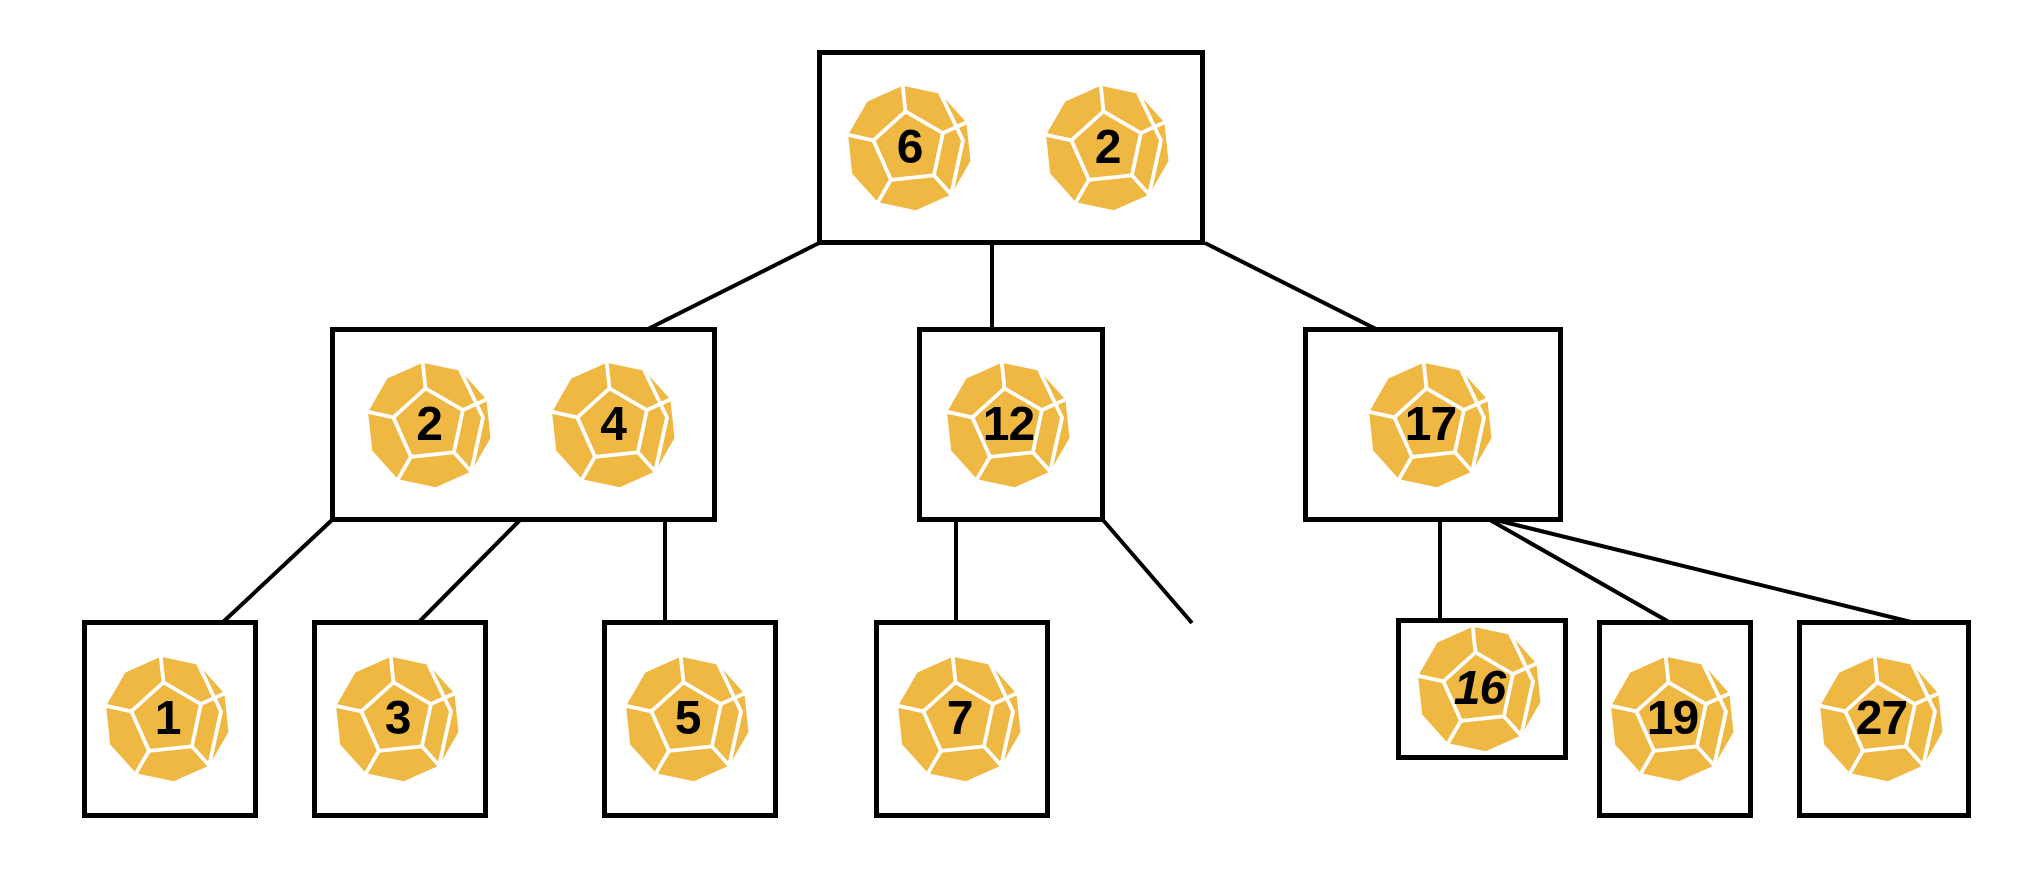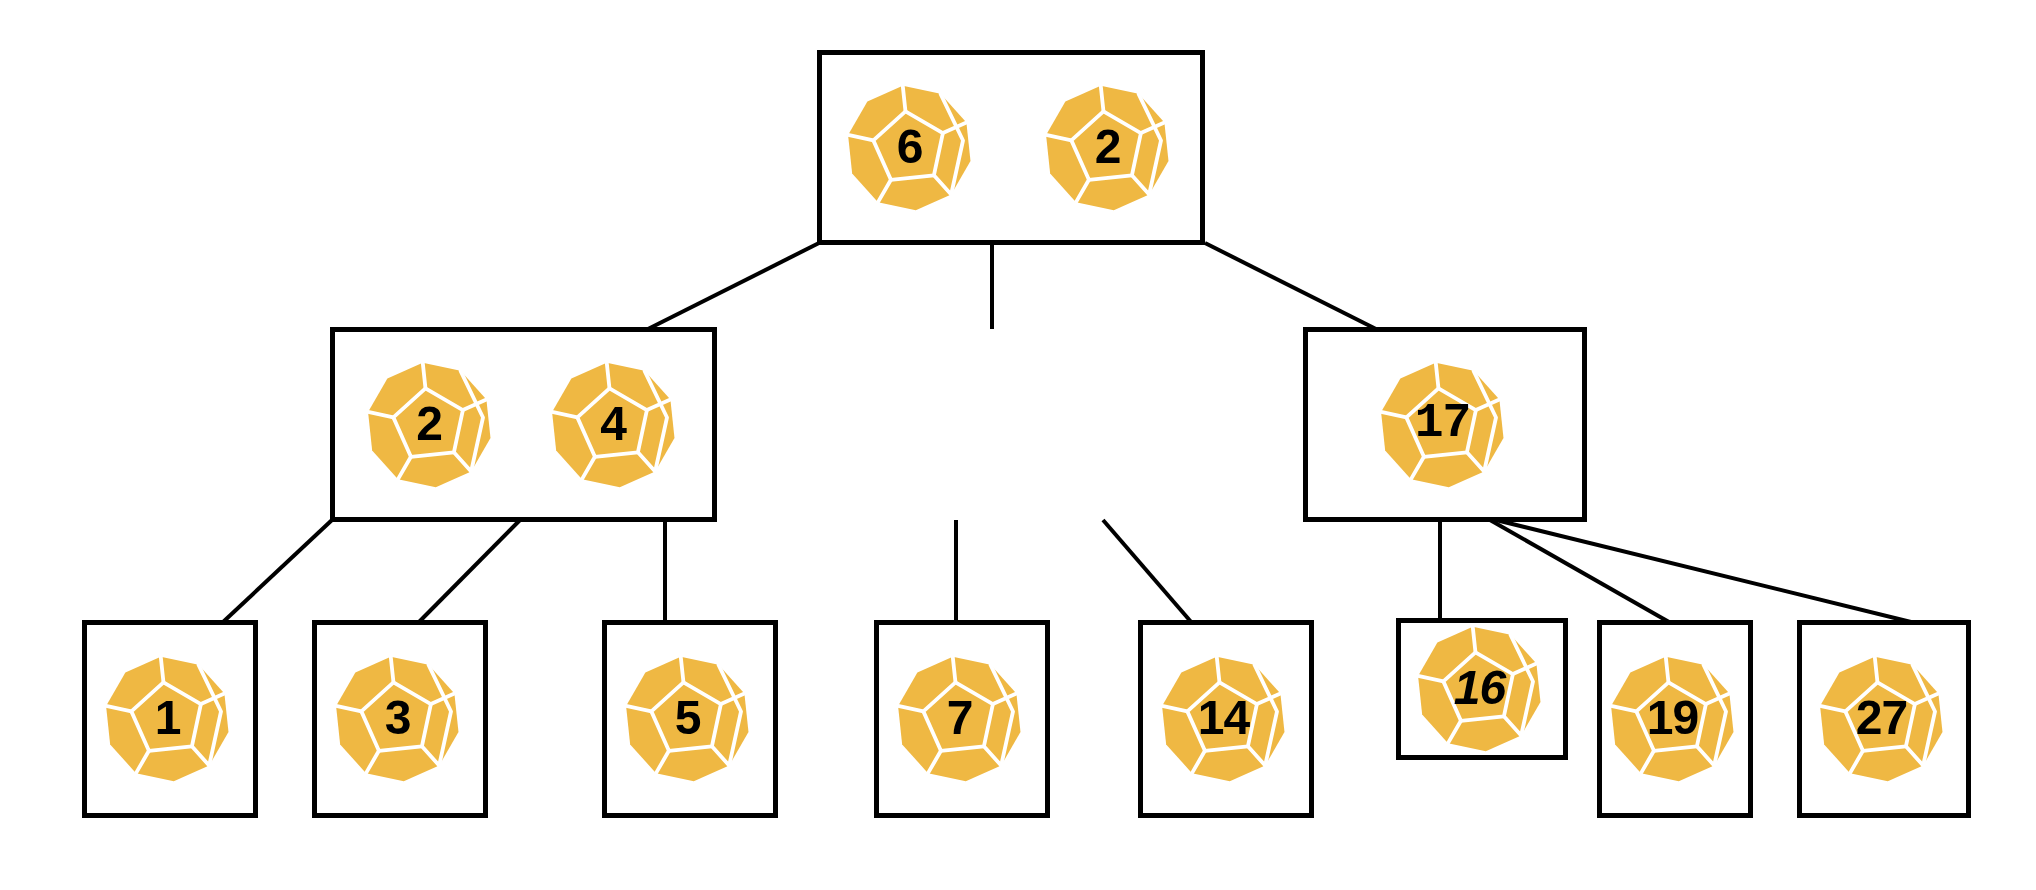--- a/index.html
+++ b/index.html
@@ -30,21 +30,21 @@
     display: flex;
     align-items: center;
     justify-content: center;
     z-index: 2;
   }
 
   
   .pos-root   { left: 817px;  top: 50px;  width: 388px; height: 195px; gap: 62px; }
   .pos-n2-4   { left: 330px;  top: 327px; width: 387px; height: 195px; gap: 48px; }
   .pos-n12    { left: 917px;  top: 327px; width: 188px; height: 195px; }
-  .pos-n17-24 { left: 1303px; top: 327px; width: 284px; height: 195px; gap: 0px; font-family: Liberation Mono, monospace; }
+  .pos-n17-24 { left: 1303px; top: 327px; width: 260px; height: 195px; gap: 0px; }
   .pos-l1  { left: 82px;   top: 620px; width: 176px; height: 198px; }
   .pos-l3  { left: 312px;  top: 620px; width: 176px; height: 198px; }
   .pos-l5  { left: 602px;  top: 620px; width: 176px; height: 198px; }
   .pos-l7  { left: 874px;  top: 620px; width: 176px; height: 198px; }
   .pos-l14 { left: 1138px; top: 620px; width: 176px; height: 198px; }
   .pos-l16 { left: 1396px; top: 618px; width: 172px; height: 142px; font-style: italic; }
   .pos-l19 { left: 1597px; top: 620px; width: 156px; height: 198px; }
   .pos-l27 { left: 1797px; top: 620px; width: 174px; height: 198px; text-decoration: underline; }
 
   .die {
@@ -128,20 +128,28 @@
       <span class="die-num">2</span>
     </span>
     <span class="die">
       <svg viewBox="0 0 100 100">
           <use href="#d12-shape"></use>
         </svg>
       <span class="die-num">4</span>
     </span>
   </div>
 
+  <div class="node pos-n12">
+    <span class="die">
+      <svg viewBox="0 0 100 100">
+          <use href="#d12-shape"></use>
+        </svg>
+      <span class="die-num">12</span>
+    </span>
+  </div>
 
   <div class="node pos-n17-24">
     <span class="die">
       <svg viewBox="0 0 100 100">
           <use href="#d12-shape"></use>
         </svg>
       <span class="die-num">17</span>
     </span>
   </div>
 
@@ -174,28 +182,20 @@
 
   <div class="node pos-l7">
     <span class="die">
       <svg viewBox="0 0 100 100">
           <use href="#d12-shape"></use>
         </svg>
       <span class="die-num">7</span>
     </span>
   </div>
 
-  <div class="node pos-l14">
-    <span class="die">
-      <svg viewBox="0 0 100 100">
-          <use href="#d12-shape"></use>
-        </svg>
-      <span class="die-num">14</span>
-    </span>
-  </div>
 
   <div class="node pos-l16">
     <span class="die">
       <svg viewBox="0 0 100 100">
           <use href="#d12-shape"></use>
         </svg>
       <span class="die-num">16</span>
     </span>
   </div>
 

